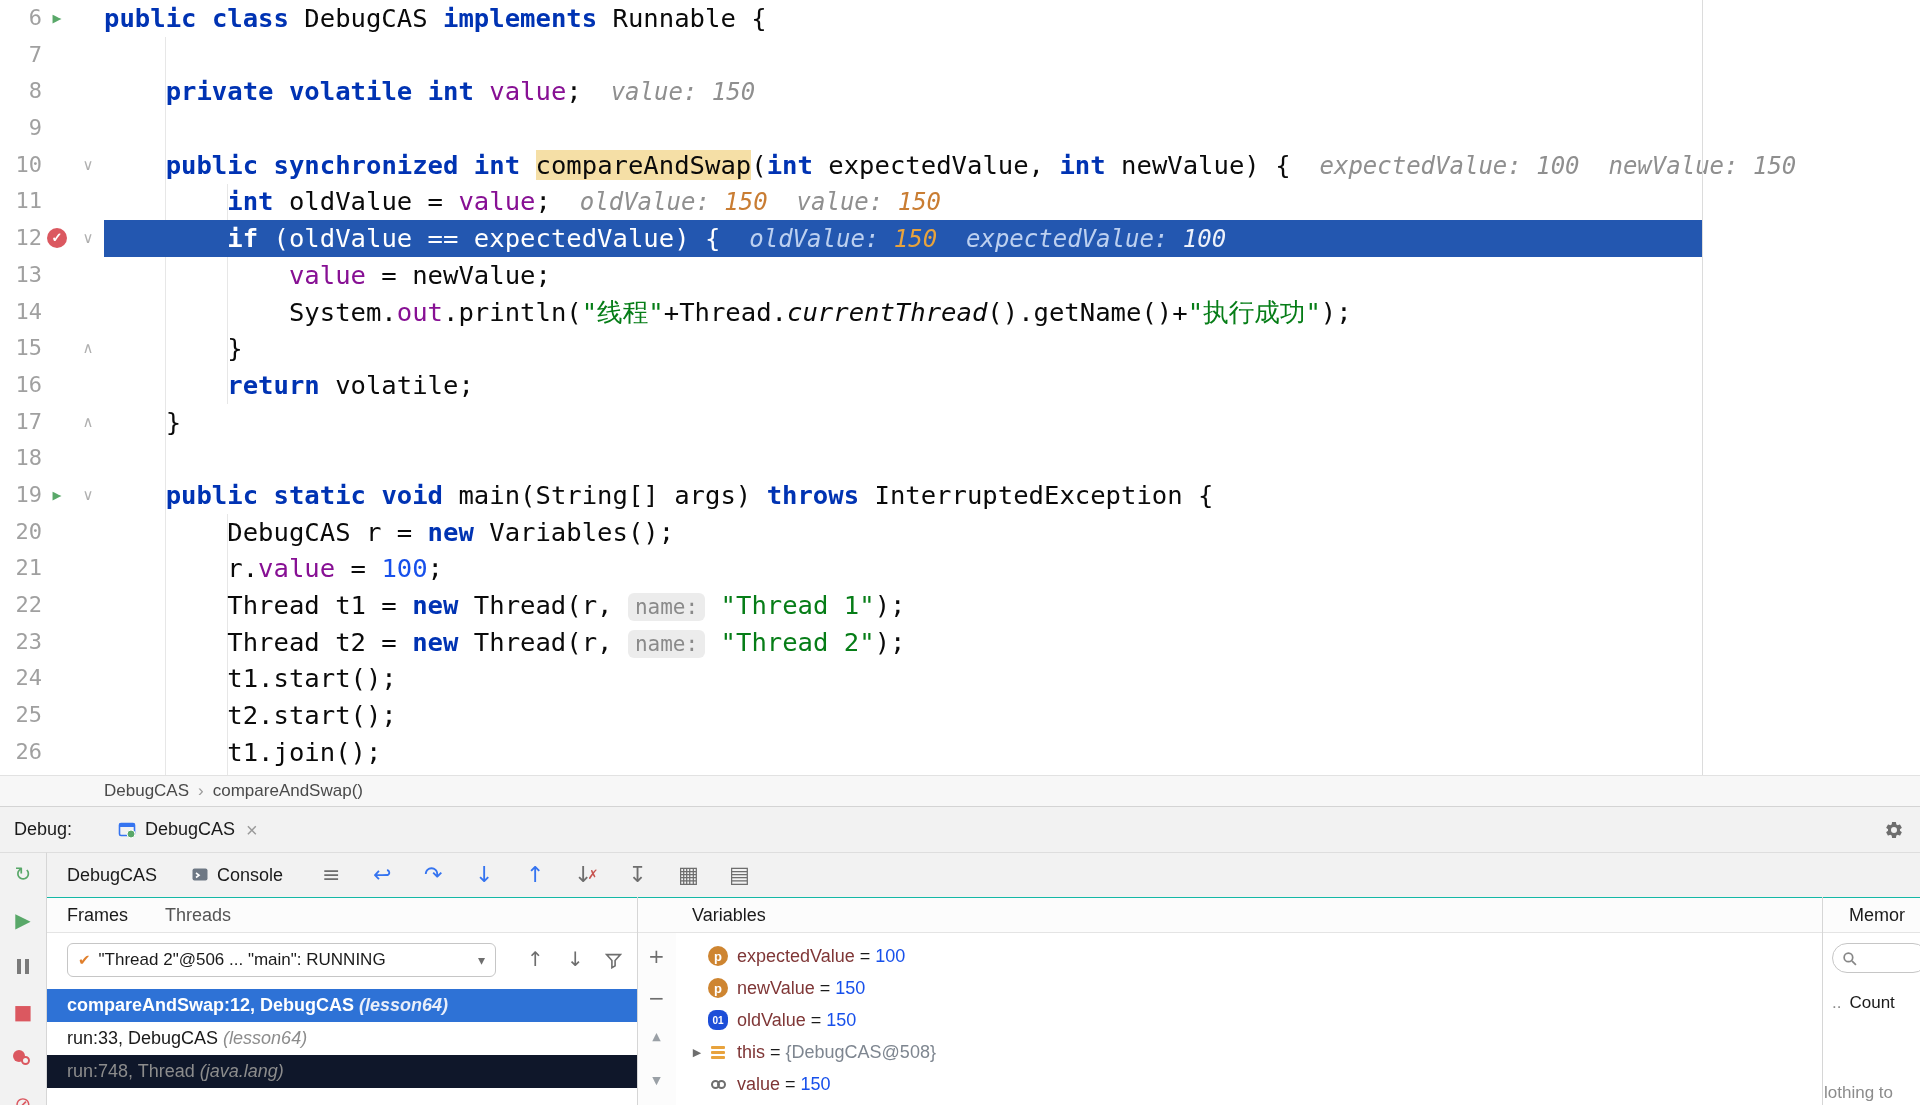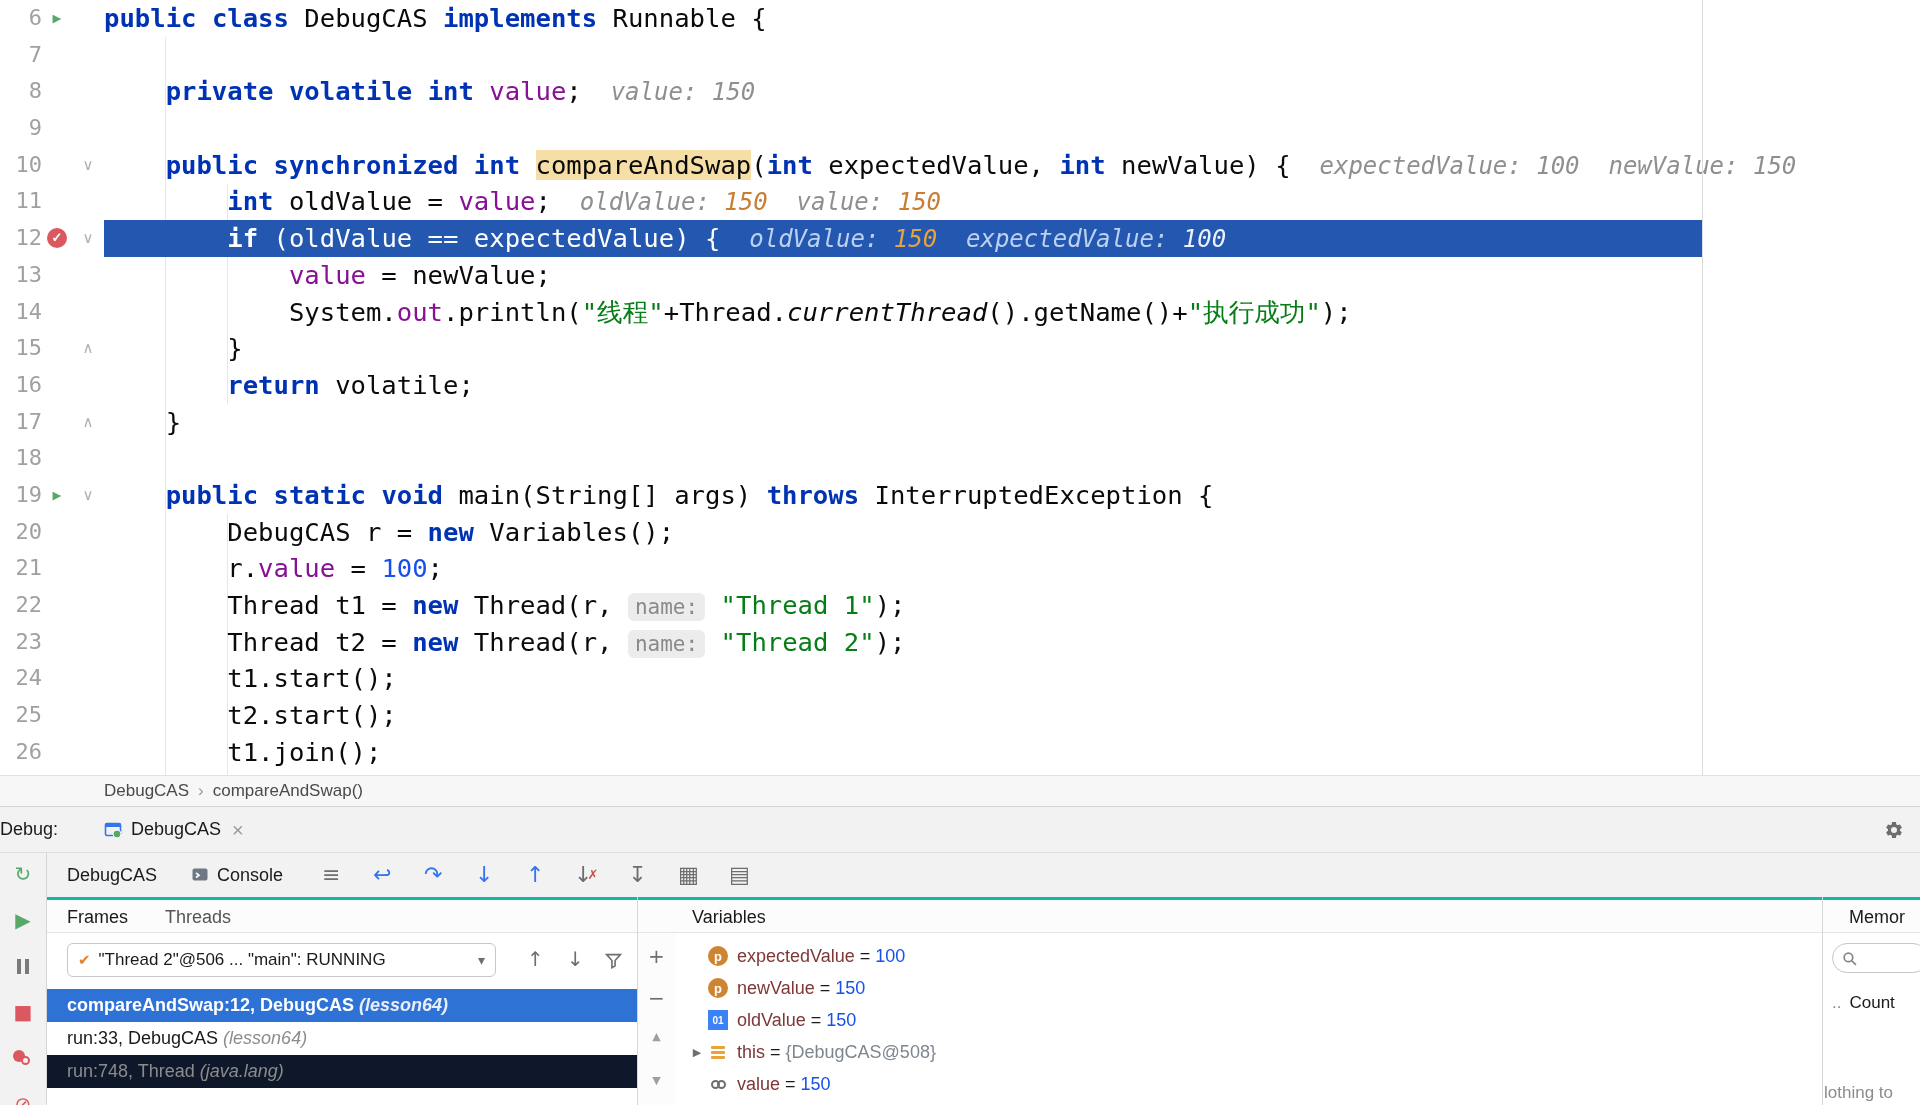--- a/index.html
+++ b/index.html
@@ -36,21 +36,21 @@
   .sg-wh{color:#BCD0F0;font-style:italic;font-size:24px}
   .sg-who{color:#E8A33D;font-style:italic;font-size:24px}
   .sg-whl{color:#EDF1FA;font-style:italic;font-size:24px}
 
   
   #breadcrumb{position:absolute;top:775px;left:0;width:100%;height:31px;background:#F7F7F7;border-top:1px solid #E2E2E2;display:flex;align-items:center;padding-left:104px;font-size:17px;color:#4A4A4A;gap:9px}
   #breadcrumb .sep{color:#9A9A9A}
 
   
   #debug-header{position:absolute;top:806px;left:0;width:100%;height:46px;background:#F2F2F2;border-top:1px solid #D4D4D4;display:flex;align-items:center}
-  #debug-header .dh-label{font-size:18px;color:#1A1A1A}
+  #debug-header .dh-label{margin-left:14px;font-size:18px;color:#1A1A1A}
   #debug-tab{display:flex;align-items:center;gap:9px;margin-left:36px;height:100%;padding:0 10px}
   #debug-tab .tab-title{font-size:18px;color:#1A1A1A}
   #debug-tab .close{color:#9A9A9A;font-size:20px;margin-left:2px;line-height:1}
   #header-gear{margin-left:auto;margin-right:16px;display:flex;align-items:center}
 
   
   #left-strip{position:absolute;top:852px;left:0;width:47px;height:253px;background:#F2F2F2;border-top:1px solid #DEDEDE;border-right:1px solid #D6D6D6;display:flex;flex-direction:column;align-items:center;gap:24px;padding-top:10px;overflow:hidden;z-index:4}
   .lt-icon{width:22px;height:22px;display:flex;align-items:center;justify-content:center;font-size:20px;font-family:"DejaVu Sans",sans-serif;flex:none}
   .lt-icon.pausebars{gap:4px}
   .lt-icon.pausebars i{width:4px;height:15px;background:#7A7A7A;display:block}
@@ -59,21 +59,21 @@
   .lt-icon.bp2 .c2{position:absolute;left:9px;top:9px;width:9px;height:9px;border-radius:50%;border:2px solid #DB5860;background:#F2F2F2}
 
   
   #toolbar-row{position:absolute;top:852px;left:47px;width:1873px;height:45px;background:#F2F2F2;border-top:1px solid #DEDEDE;display:flex;align-items:center;padding-left:20px}
   .tb-tab{display:flex;align-items:center;gap:8px;font-size:18px;color:#1A1A1A}
   #debug-actions{display:flex;align-items:center;gap:27px;margin-left:36px}
   .act{font-size:22px;display:inline-flex;align-items:flex-end;justify-content:center;min-width:24px;height:26px;font-family:"DejaVu Sans",sans-serif;line-height:26px}
   .dfx{color:#C75450;font-size:13px;margin-left:-5px;align-self:flex-start}
 
   
-  #panels-header{position:absolute;top:897px;left:47px;width:1873px;height:36px;background:#FCFCFC;border-top:3px solid #14b8a6;border-bottom:1px solid #E4E4E4}
+  #panels-header{position:absolute;top:897px;left:47px;width:1873px;height:36px;background:#FCFCFC;border-top:1px solid #14b8a6;border-bottom:1px solid #E4E4E4}
   #panels-header .ph{position:absolute;top:0;height:36px;line-height:34px;font-size:18px;color:#1A1A1A}
   .vdiv{position:absolute;top:897px;height:208px;width:1px;background:#D6D6D6;z-index:5}
 
   
   #frames-content{position:absolute;top:933px;left:47px;width:590px;height:172px;background:#fff;overflow:hidden}
   #thread-selector{position:absolute;top:10px;left:20px;width:429px;height:34px;border:1px solid #C6C6C6;border-radius:6px;background:#fff;display:flex;align-items:center;padding:0 10px;gap:8px;font-size:17px;color:#1A1A1A;white-space:nowrap;overflow:hidden}
   #thread-selector .check{color:#E07F2C;font-size:15px;font-family:"DejaVu Sans",sans-serif}
   #thread-selector .ddarrow{margin-left:auto;color:#6E6E6E;font-size:14px}
   .fnav{position:absolute;top:14px;font-size:20px;color:#6E6E6E;font-family:"DejaVu Sans",sans-serif}
   #frames-rows{position:absolute;top:56px;left:0;width:100%}
@@ -90,21 +90,21 @@
   .vt-btn:nth-child(2){margin-top:20px}
   .vt-btn:nth-child(3){margin-top:16px}
   .vt-btn:nth-child(4){margin-top:22px}
 
   
   #vars-content{position:absolute;top:933px;left:676px;width:1146px;height:172px;background:#fff;padding-top:7px;overflow:hidden}
   .vrow{height:32px;display:flex;align-items:center;font-size:18px;padding-left:10px;color:#1A1A1A;white-space:pre}
   .vexp{width:22px;font-size:11px;color: #6E6E6E;text-align:center;flex:none}
   .vicon{width:20px;height:20px;display:inline-flex;align-items:center;justify-content:center;margin-right:9px;flex:none}
   .vicon.parameter{background:#CE8531;border-radius:50%;color:#fff;font-size:13px;font-weight:bold}
-  .vicon.local{background:#3b82f6;border-radius:0;color:#fff;font-size:10px;font-weight:bold}
+  .vicon.local{background:#1d4ed8;border-radius:8px;color:#fff;font-size:10px;font-weight:bold}
   .vicon.object{flex-direction:column;gap:2px}
   .vicon.object i{width:14px;height:3px;background:#E8A33D;border-radius:1px;display:block}
   .vicon.field .dot{width:9px;height:9px;border:2px solid #6E6E6E;border-radius:50%;display:inline-block}
   .vicon.field .d2{margin-left:-3px}
   .vname{color:#7F3636}
   .veq{color:#1A1A1A}
   .vval.number{color:#1750EB}
   .vval.ref{color:#7E8690}
 
   

